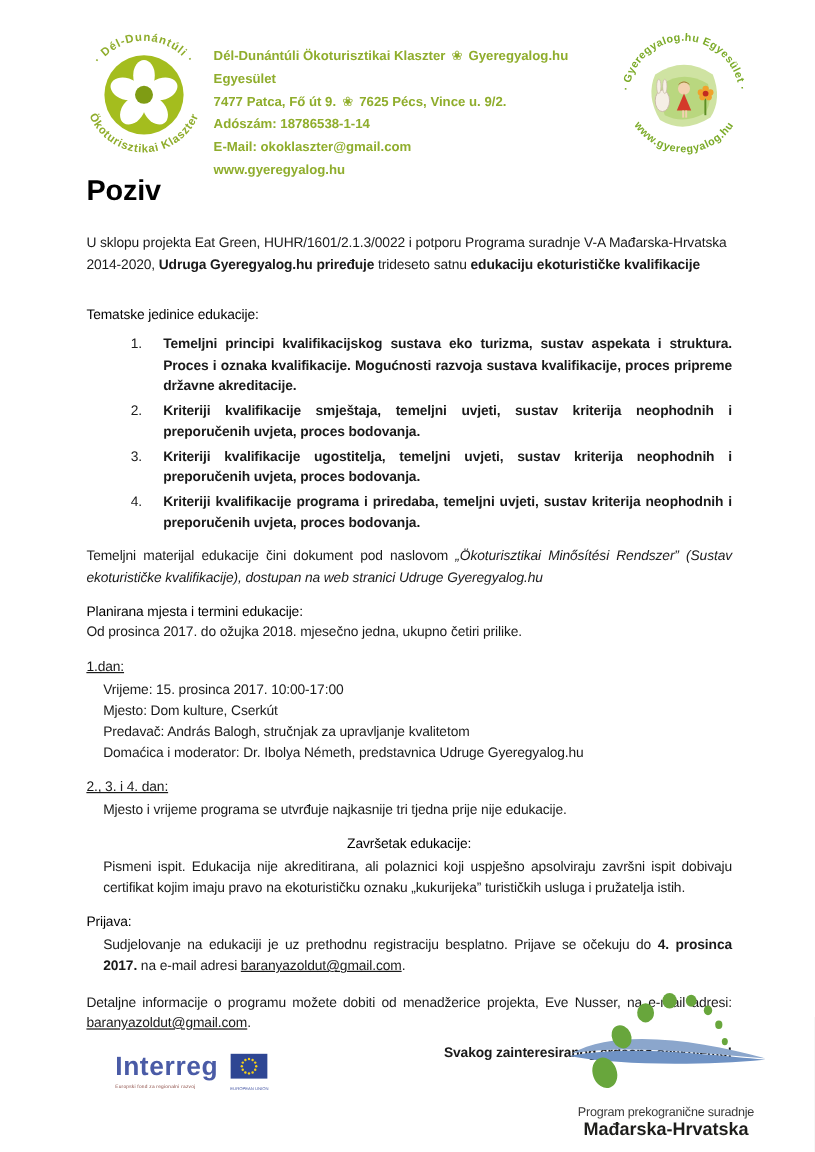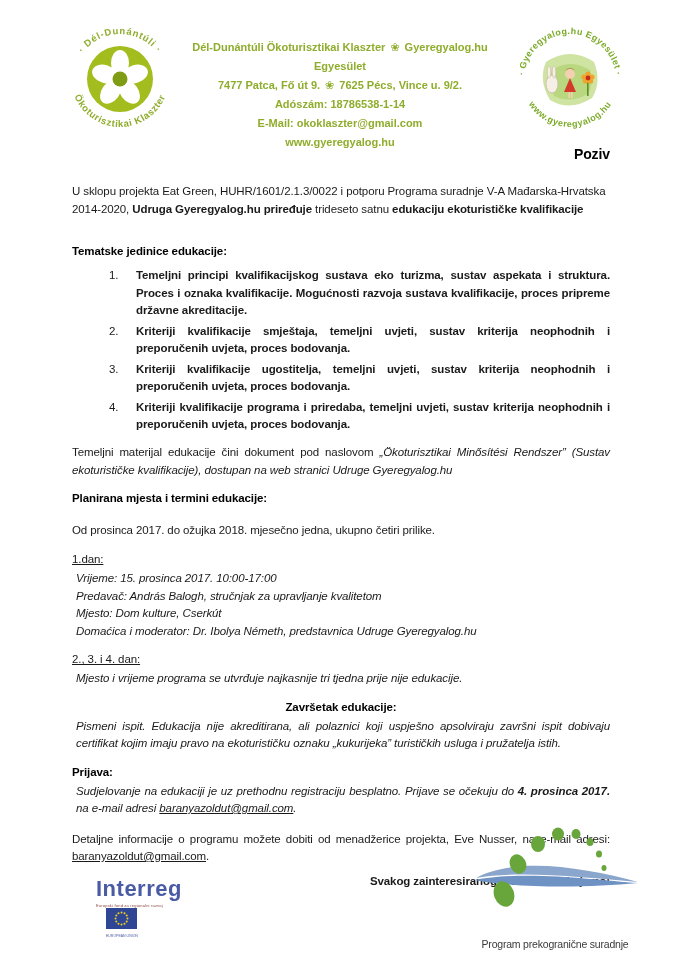--- a/index.html
+++ b/index.html
@@ -2,53 +2,53 @@
 <html><head>
 <meta charset="utf-8">
 <style>
   html,body{margin:0;padding:0;background:#e8e8e8;}
   .page{position:relative;width:679px;height:960px;background:#ffffff;margin:0 auto;
         font-family:"Liberation Sans", sans-serif;color:#1a1a1a;overflow:hidden;}
 
   
   .hdr-left{position:absolute;left:58px;top:22px;}
   .hdr-right{position:absolute;left:506px;top:22px;}
-  .hdr-center{position:absolute;left:178px;top:38px;width:324px;text-align:center;
+  .hdr-center{position:absolute;left:178px;top:38px;width:324px;text-align:left;
               color:#8fad2c;font-size:11px;line-height:19px;font-weight:bold;}
   .flower-sep{padding:0 5px;font-weight:normal;}
 
   
   .content{position:absolute;left:72px;top:146px;width:538px;font-size:11.5px;letter-spacing:-0.1px;}
-  .title{font-size:14px;font-weight:bold;text-align:right;margin:0 0 20px 0;color:#000;}
+  .title{font-size:24px;font-weight:bold;text-align:left;margin:0 0 20px 0;color:#000;}
   .intro{text-align:left;line-height:18px;margin:0 0 27px 0;}
   b.seg{font-weight:bold;}
-  .sec-h{font-weight:bold;margin:0 0 10px 0;color:#000;}
+  .sec-h{font-weight:normal;margin:0 0 10px 0;color:#000;}
   .olist{margin:0 0 6px 0;}
   .li{display:flex;line-height:17.5px;margin-bottom:3px;}
   .li .num{flex:none;width:20px;margin-left:37px;}
   .li .txt{flex:1;padding-left:7px;text-align:justify;font-weight:bold;}
   .para{text-align:justify;line-height:18px;margin:9px 0 13px 0;}
   .plain{line-height:17.5px;margin:0 0 14px 0;}
   .day-h{text-decoration:underline;margin:0 0 5px 0;}
-  .indent{margin-left:4px;font-style:italic;}
+  .indent{margin-left:14px;}
   .day-lines div{line-height:17.5px;}
   .block{margin-bottom:13px;}
   .just{text-align:justify;line-height:17.5px;}
   .email{color:inherit;text-decoration:underline;cursor:pointer;}
   .closing{text-align:right;font-weight:bold;margin-top:4px;}
 
   
-  .interreg{position:absolute;left:96px;top:878px;display:flex;align-items:flex-start;flex-direction:column;}
+  .interreg{position:absolute;left:96px;top:878px;display:flex;align-items:flex-start;}
   .interreg-word{color:#4a5ba6;font-weight:bold;font-size:22px;line-height:22px;letter-spacing:0.5px;}
   .interreg-sub{color:#8a4a43;font-size:4px;margin-top:3px;letter-spacing:0.2px;}
   .euflag-wrap{margin-left:10px;text-align:center;}
   .euflag-cap{color:#4a5ba6;font-size:3.5px;margin-top:1px;}
   .huhr{position:absolute;left:466px;top:826px;width:178px;text-align:center;}
-  .huhr-l1{font-size:10.5px;color:#3a3a3a;margin-top:20px;letter-spacing:-0.2px;}
-  .huhr-l2{font-size:15px;font-weight:bold;color:#1d1d1b;margin-top:12px;}
+  .huhr-l1{font-size:10.5px;color:#3a3a3a;margin-top:2px;letter-spacing:-0.2px;}
+  .huhr-l2{font-size:15px;font-weight:bold;color:#1d1d1b;margin-top:0;}
 </style>
 </head>
 <body>
 
 <div class="page">
 
   <div class="hdr-left">
     <svg width="124" height="112" viewBox="0 0 124 112">
       <defs>
         <path id="larcT" d="M 16 58 A 46 46 0 0 1 108 58" fill="none"></path>
@@ -141,28 +141,28 @@
         <span class="txt">Kriteriji kvalifikacije ugostitelja, temeljni uvjeti, sustav kriterija neophodnih i preporučenih uvjeta, proces bodovanja.</span>
       </div>
       <div class="li">
         <span class="num">4.</span>
         <span class="txt">Kriteriji kvalifikacije programa i priredaba, temeljni uvjeti, sustav kriterija neophodnih i preporučenih uvjeta, proces bodovanja.</span>
       </div>
     </div>
 
     <p class="para"><span>Temeljni materijal edukacije čini dokument pod naslovom </span><i>„Ökoturisztikai Minősítési Rendszer” (Sustav ekoturističke kvalifikacije), dostupan na web stranici Udruge Gyeregyalog.hu</i></p>
 
-    <div class="sec-h" style="margin-bottom:18px;">Planirana mjesta i termini edukacije:</div>
+    <div class="sec-h" style="margin-bottom:3px;">Planirana mjesta i termini edukacije:</div>
     <div class="plain">Od prosinca 2017. do ožujka 2018. mjesečno jedna, ukupno četiri prilike.</div>
 
     <div class="day-h">1.dan:</div>
     <div class="day-lines indent block">
       <div>Vrijeme: 15. prosinca 2017. 10:00-17:00</div>
+      <div>Mjesto: Dom kulture, Cserkút</div>
       <div>Predavač: András Balogh, stručnjak za upravljanje kvalitetom</div>
-      <div>Mjesto: Dom kulture, Cserkút</div>
       <div>Domaćica i moderator: Dr. Ibolya Németh, predstavnica Udruge Gyeregyalog.hu</div>
     </div>
 
     <div class="day-h">2., 3. i 4. dan:</div>
     <div class="indent block" style="line-height:17.5px;">Mjesto i vrijeme programa se utvrđuje najkasnije tri tjedna prije nije edukacije.</div>
 
     <div class="sec-h" style="margin-bottom:5px;text-align:center;">Završetak edukacije:</div>
     <div class="indent just block">Pismeni ispit. Edukacija nije akreditirana, ali polaznici koji uspješno apsolviraju završni ispit dobivaju certifikat kojim imaju pravo na ekoturističku oznaku „kukurijeka” turističkih usluga i pružatelja istih.</div>
 
     <div class="sec-h" style="margin-bottom:5px;">Prijava:</div>

